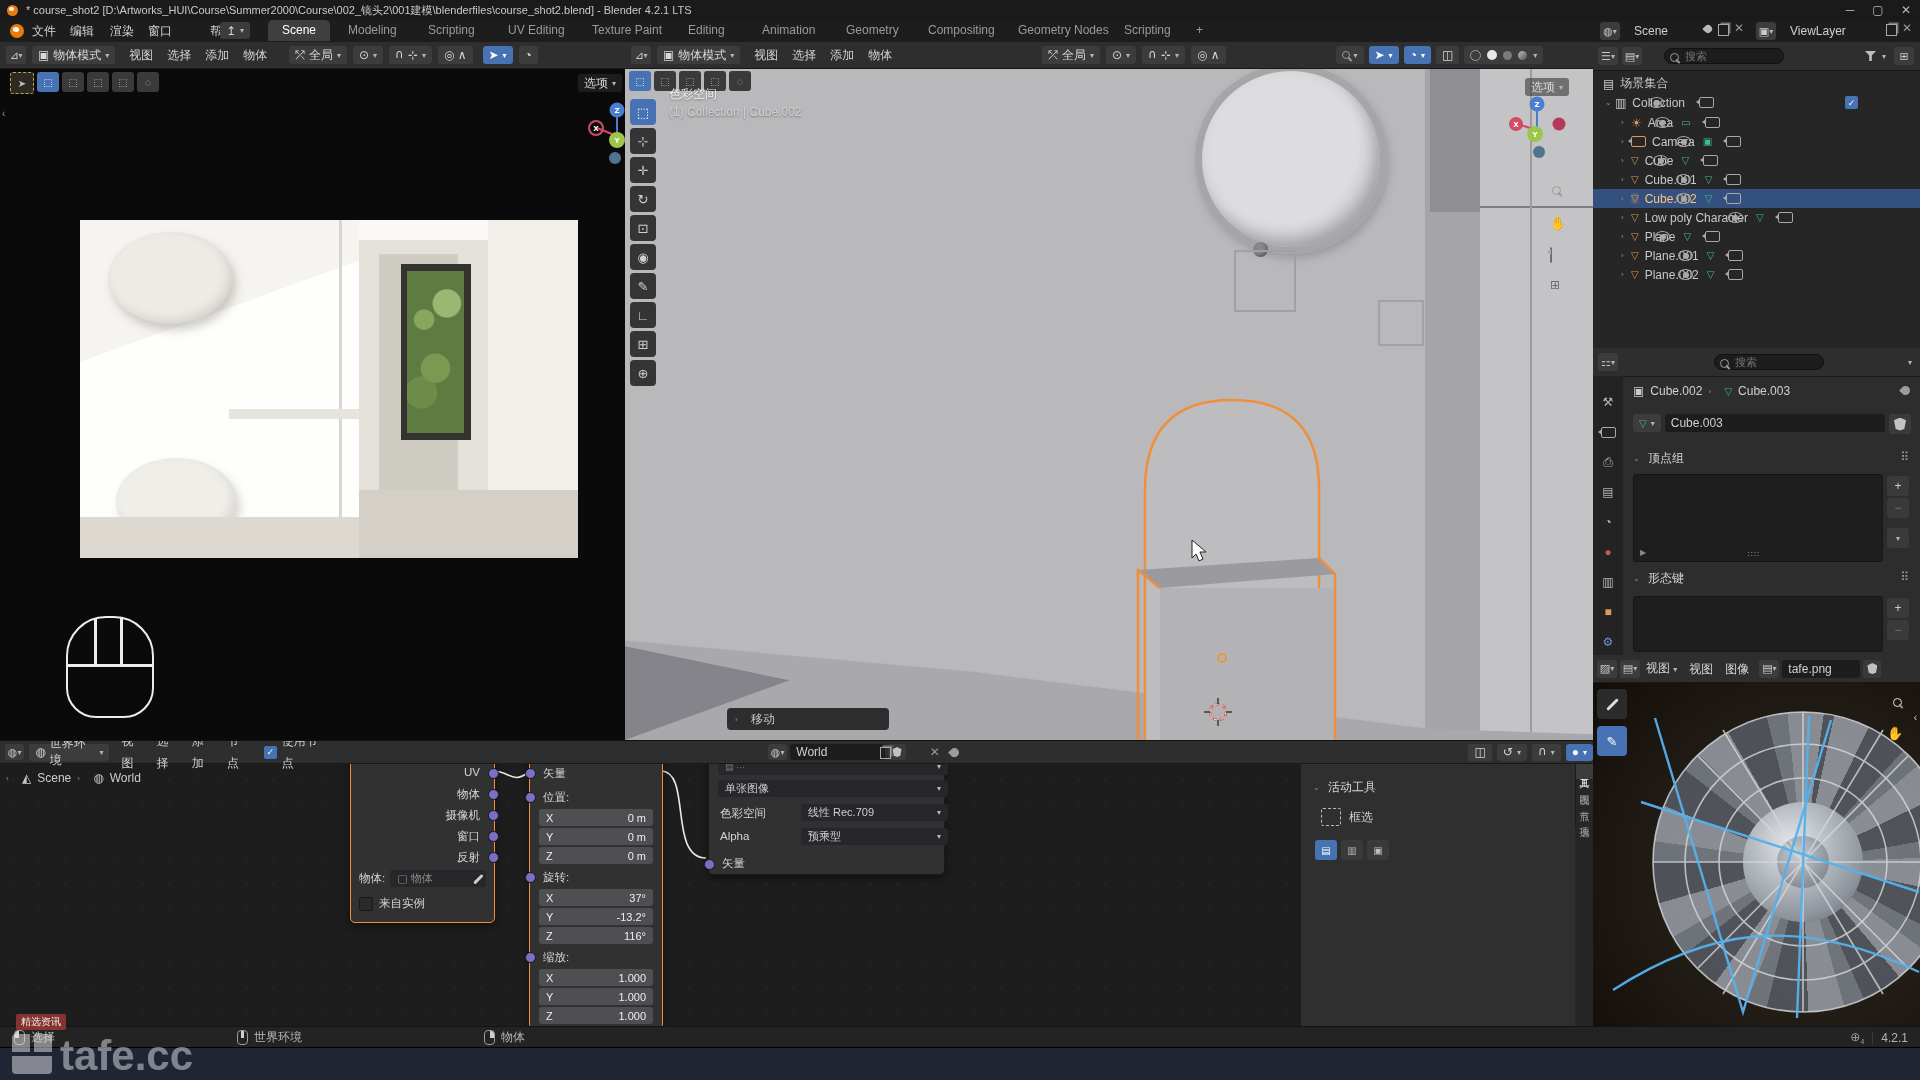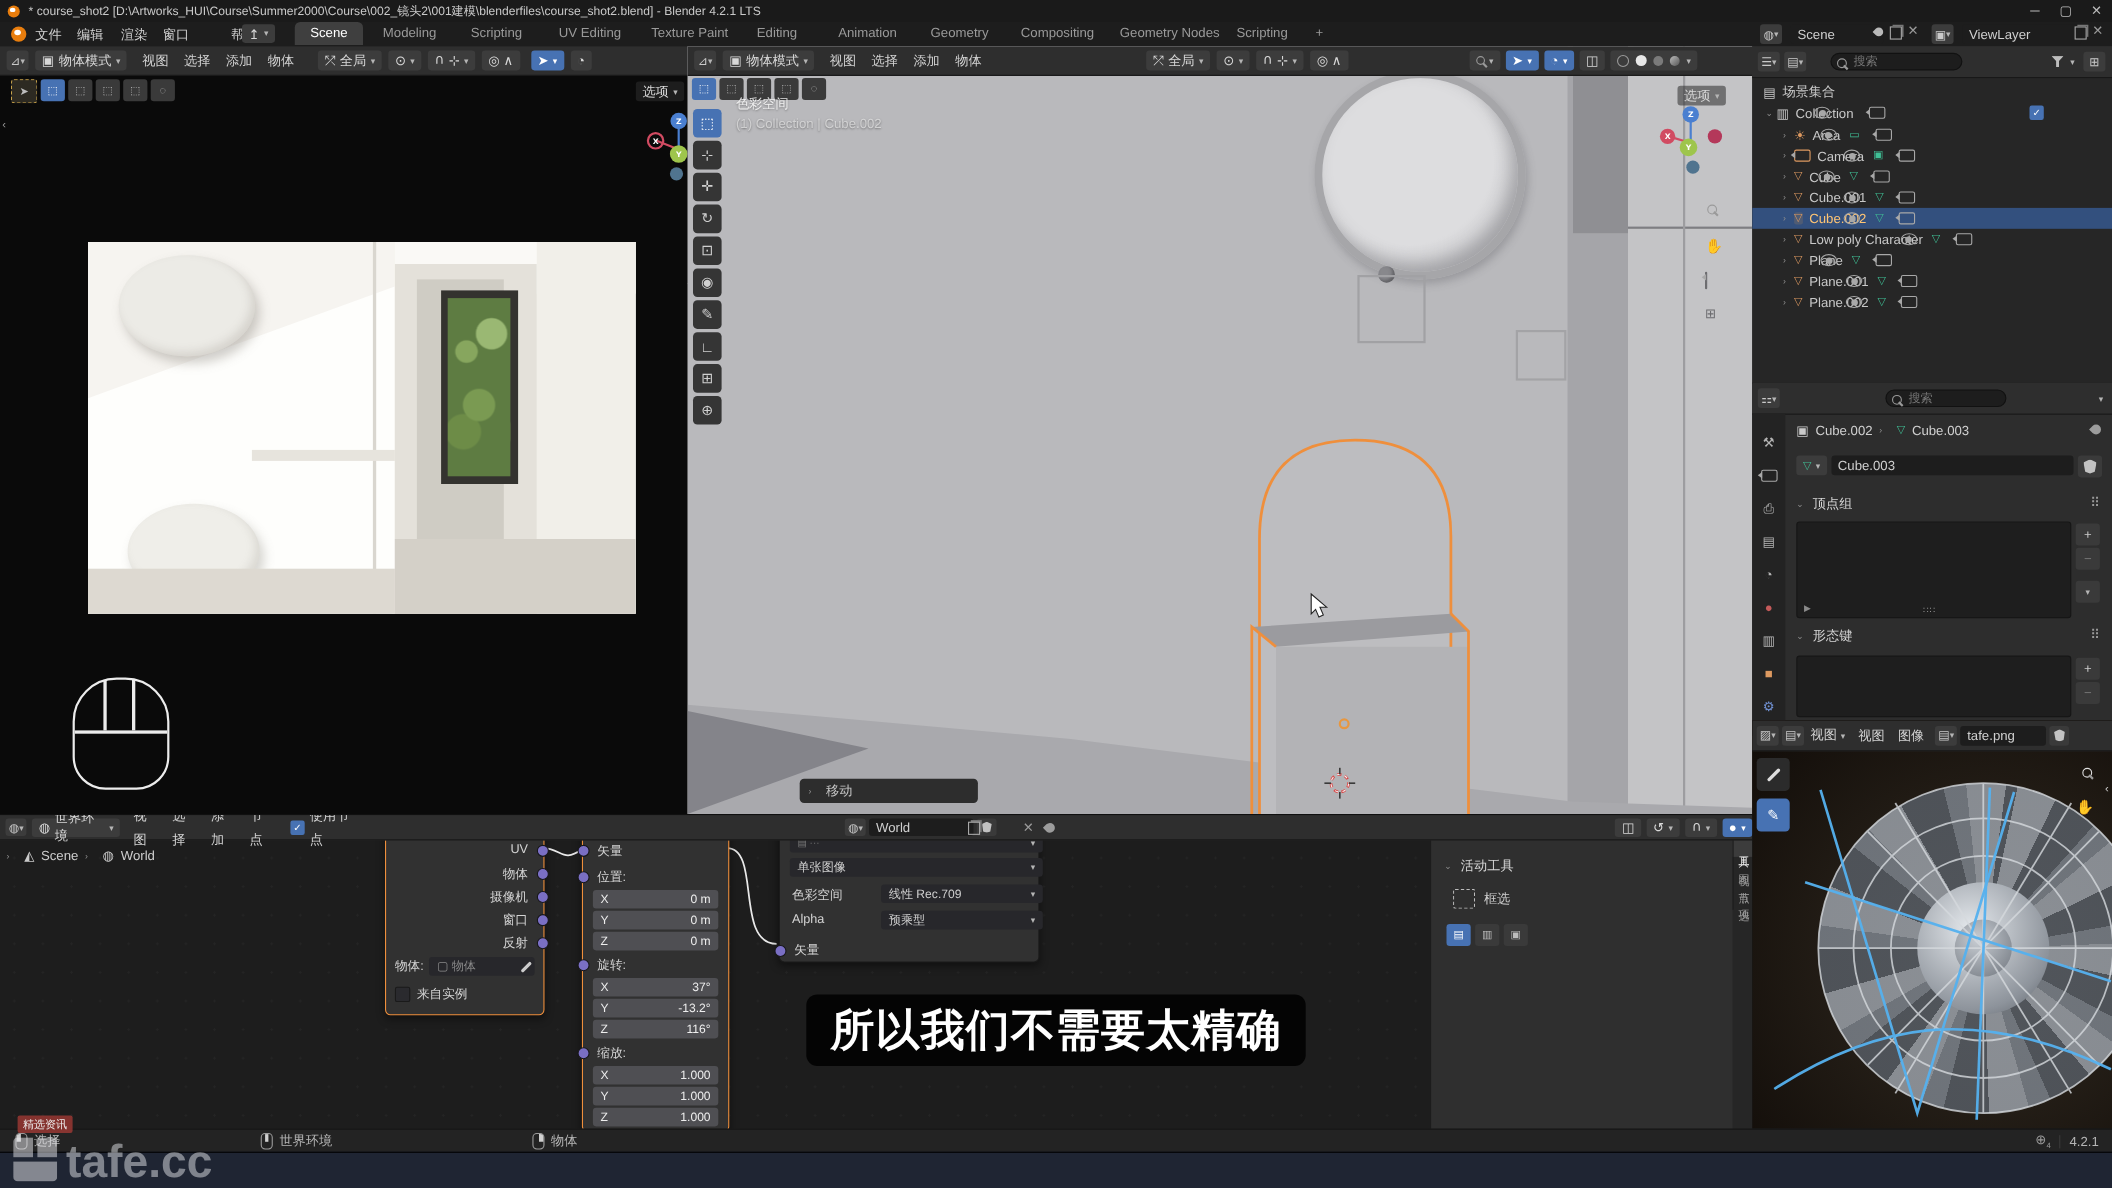--- a/index.html
+++ b/index.html
@@ -663,23 +663,20 @@
     <div class="abs" style="left:6px;top:30px;display:flex;align-items:center;gap:6px;color:#cdcdcd;z-index:2;">
       <span class="exp">›</span>
         <span style="color:#c9c9c9;">◭</span>
       <span>Scene</span>
       <span class="exp">›</span>
         <span>◍</span>
       <span>World</span>
     </div>
   </div>
 
-  <div class="abs" style="left:50%;top:904px;transform:translateX(-50%);background:rgba(3,3,3,.95);border-radius:10px;padding:5px 22px;z-index:50;">
-    <span style="color:#fff;font-size:40px;font-weight:bold;letter-spacing:1px;white-space:nowrap;">所以我们不需要太精确</span>
-  </div>
 
   <div class="abs" style="left:0;top:1026px;width:1920px;height:21px;background:#232323;border-top:1px solid #141414;display:flex;align-items:center;z-index:30;">
     <span class="mouseico" style="margin-left:14px;">
         <i style="left:0;top:0;width:45%;height:50%;border-radius:3px 0 0 0;"></i>
       </span>
     <span style="margin-left:6px;color:#b5b5b5;">选择</span>
     <span class="mouseico" style="margin-left:182px;">
         <i style="left:36%;top:0;width:28%;height:55%;"></i>
       </span>
     <span style="margin-left:6px;color:#b5b5b5;">世界环境</span>

